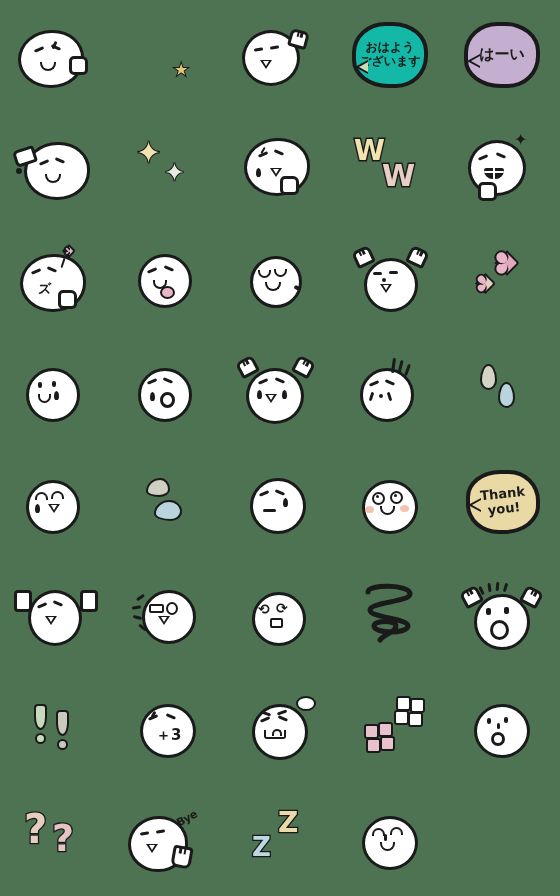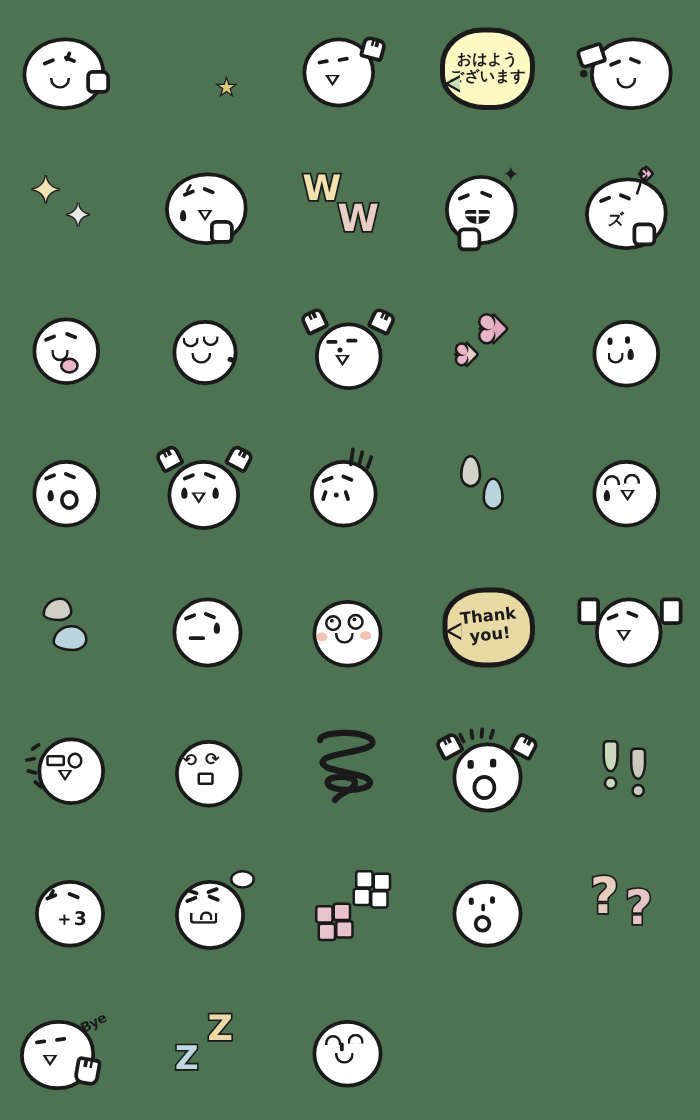--- a/index.html
+++ b/index.html
@@ -245,28 +245,36 @@
       <div class="face f-main" style="left:10px;"></div>
       <div class="eye eye-l" style="left:22px;top:40px;transform:rotate(-10deg);"></div>
       <div class="eye eye-l" style="left:38px;top:38px;transform:rotate(-10deg);"></div>
       <div class="mouth-tri" style="left:28px;top:52px;"></div>
       <div class="hand-up" style="left:57px;top:22px;transform:rotate(15deg);"></div>
     </div>
   </div>
 
   <div class="cell">
     <div class="art">
-      <div class="bubble" style="background:#fef9c3;--bg:#cbdcb8;">
+      <div class="bubble" style="background:#14b8a6;--bg:#cbdcb8;">
         <div class="tail" style="--bg:#cbdcb8;top:34px;"></div>
         <div class="btxt" style="font-size:12px;white-space:pre-line;">おはよう
 ございます</div>
       </div>
     </div>
   </div>
 
+  <div class="cell">
+    <div class="art">
+      <div class="bubble" style="background:#c5afd0;--bg:#c5afd0;">
+        <div class="tail" style="--bg:#c5afd0;"></div>
+        <div class="btxt" style="font-size:15px;">はーい</div>
+      </div>
+    </div>
+  </div>
 
   <div class="cell">
     <div class="art">
       <div class="face f-wide" style="left:16px;"></div>
       <div class="eye eye-slant-l" style="left:31px;top:41px;"></div>
       <div class="eye eye-slant-r" style="left:47px;top:39px;"></div>
       <div class="mouth-sm" style="left:37px;top:54px;"></div>
       <div class="hand" style="left:6px;top:28px;width:16px;height:11px;border-radius:5px 3px 3px 5px;transform:rotate(-18deg);"></div>
       <div class="eye eye-d" style="left:8px;top:48px;width:6px;height:6px;"></div>
     </div>

